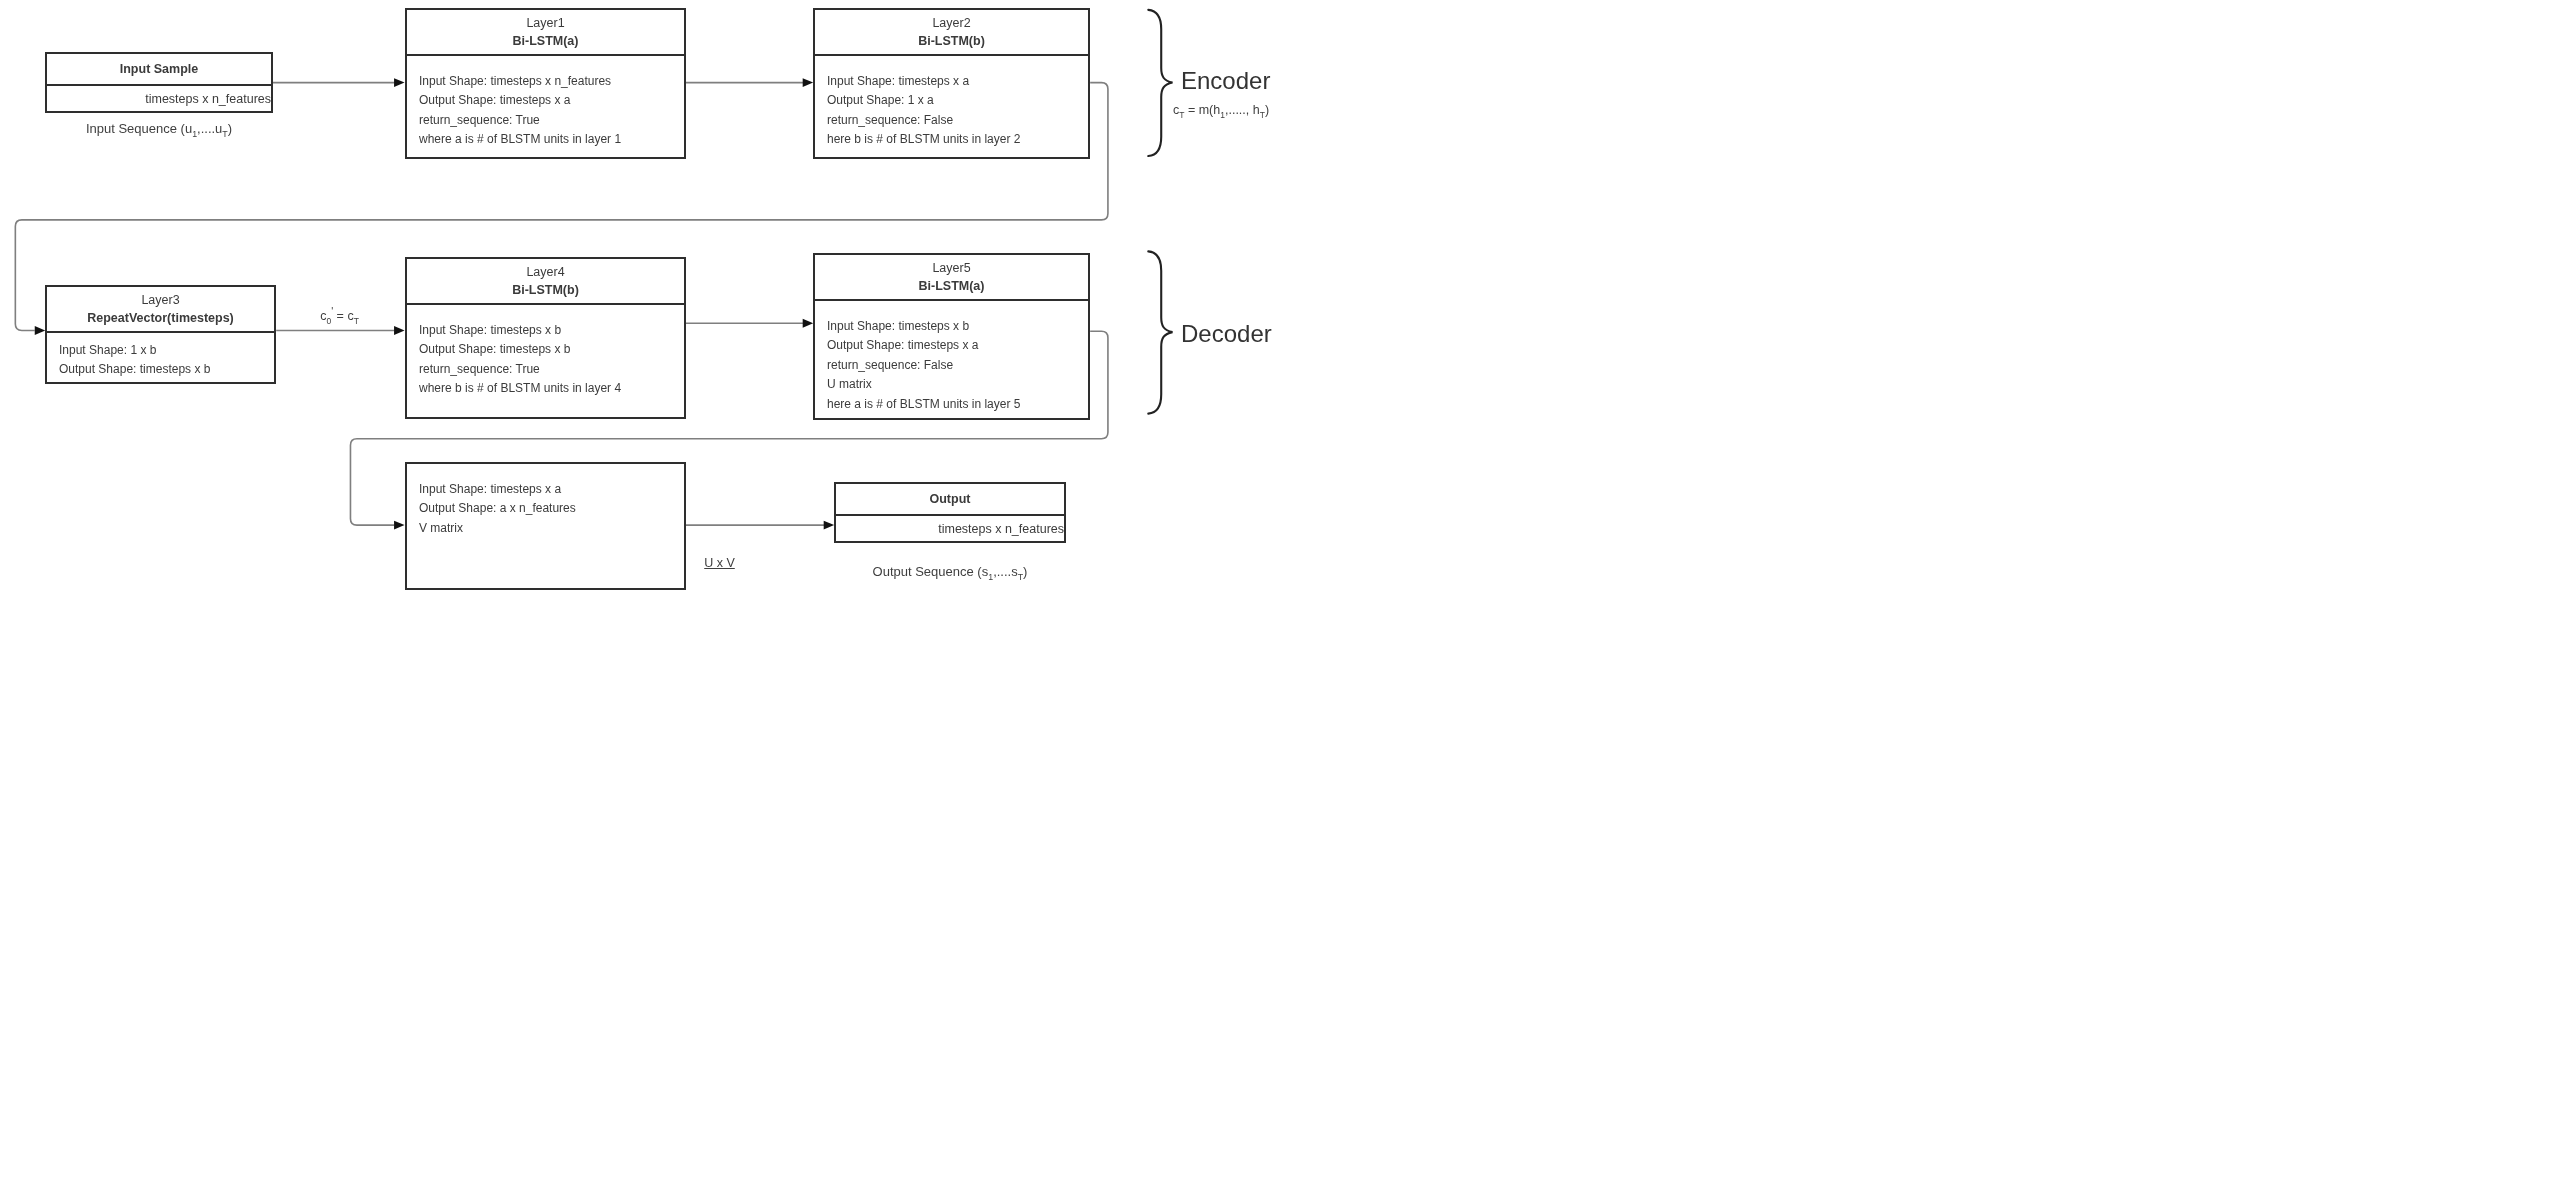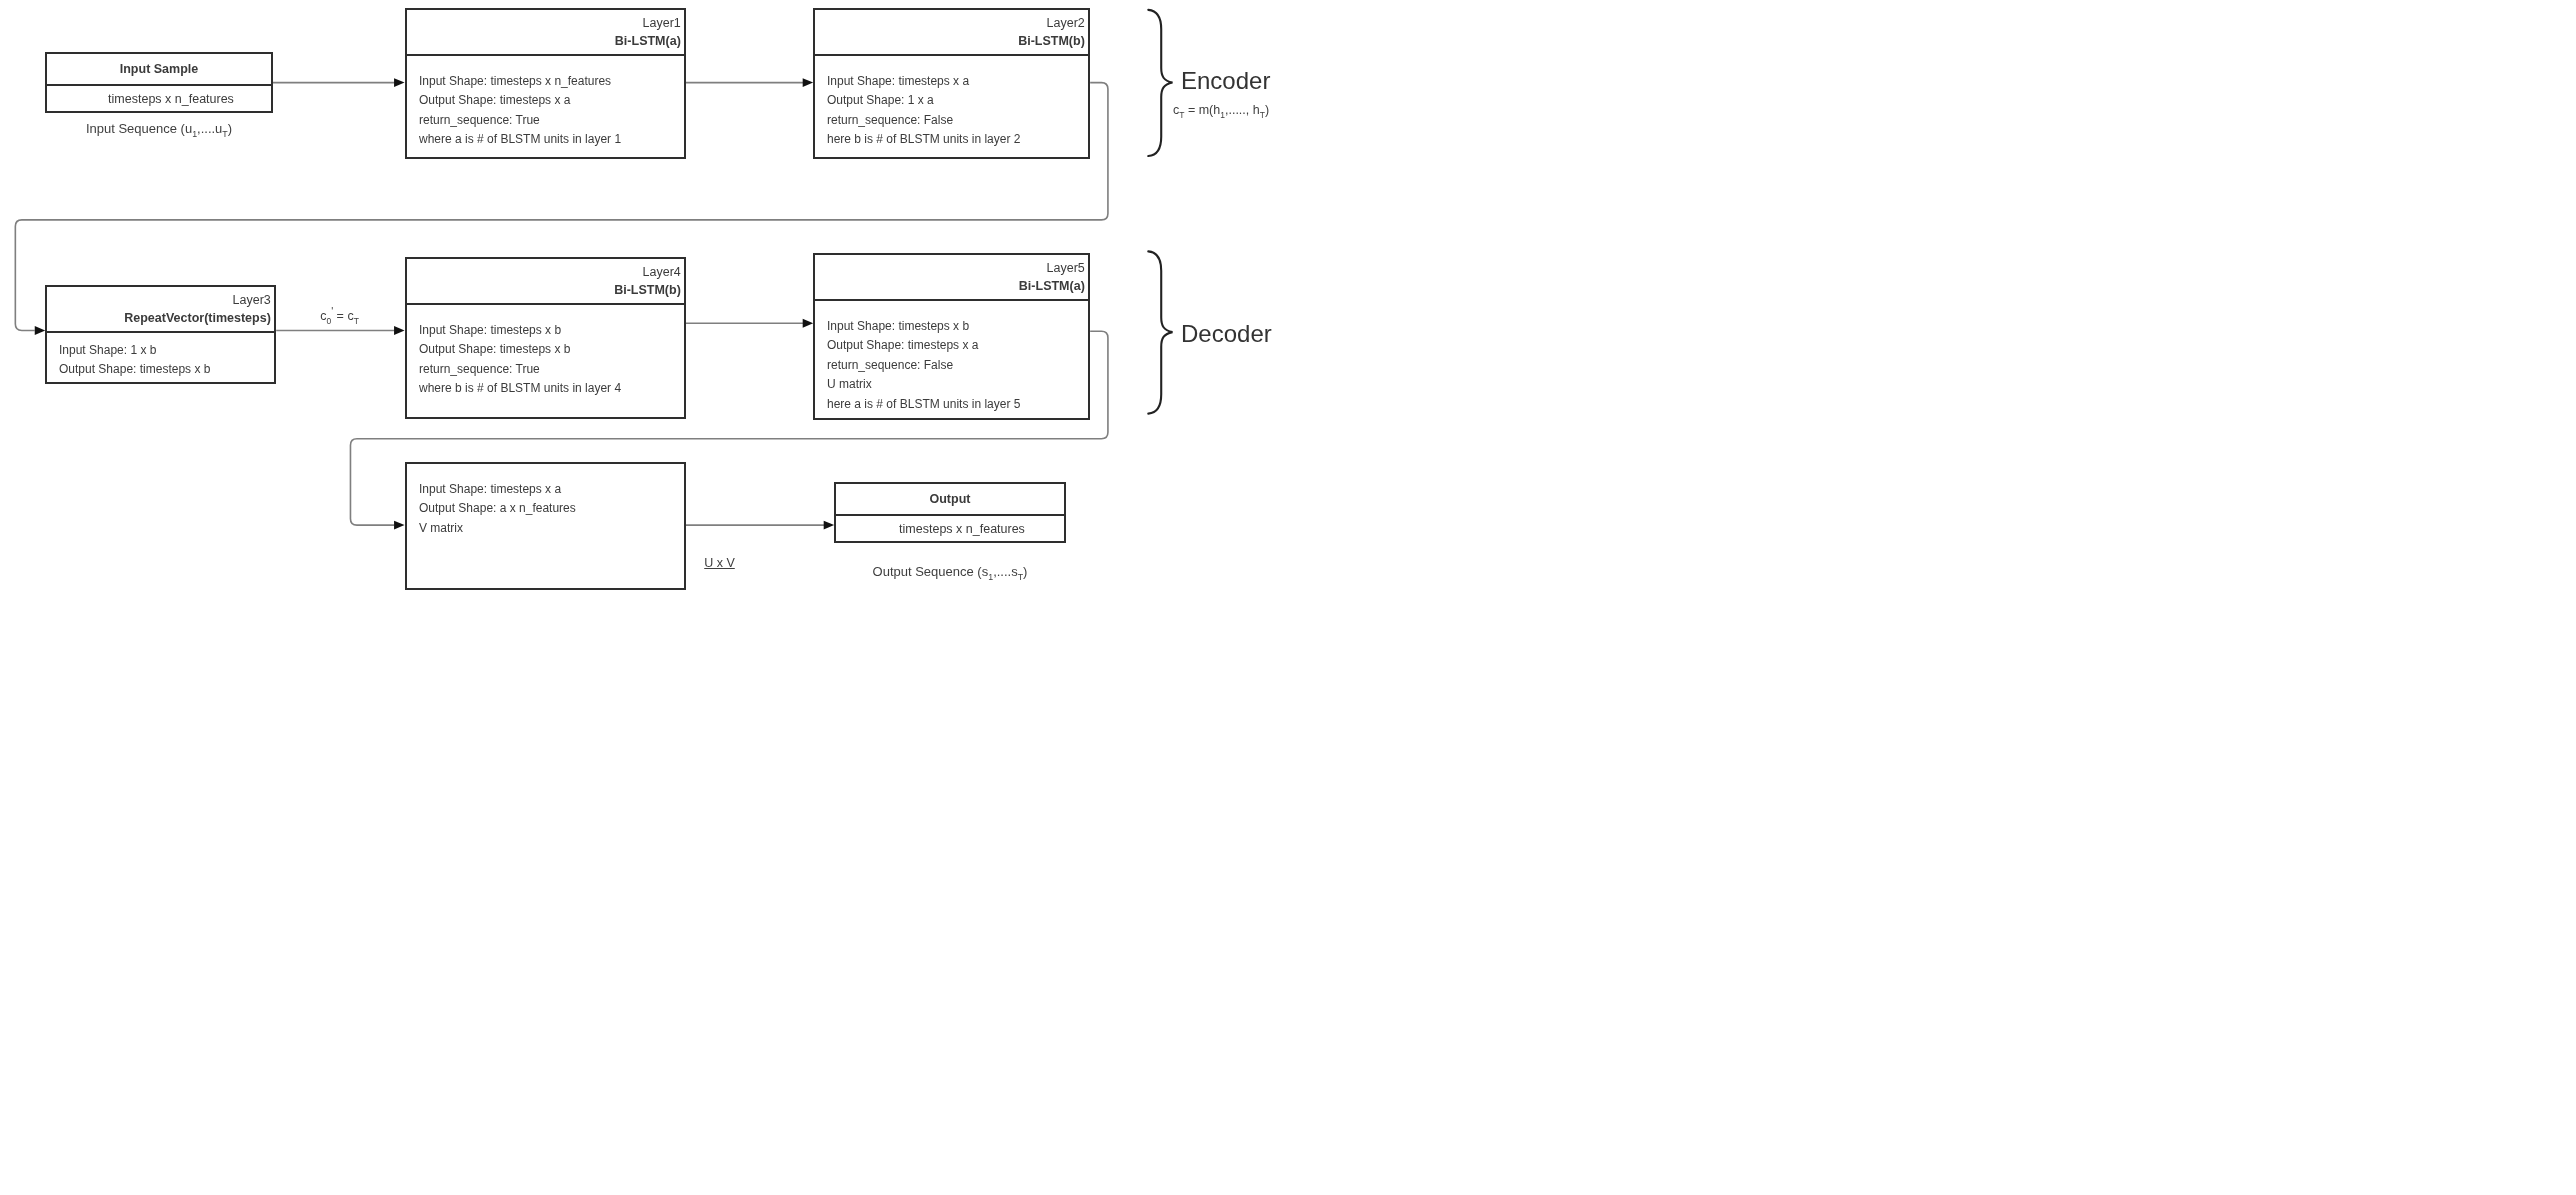--- a/index.html
+++ b/index.html
@@ -28,27 +28,27 @@
     position:absolute;
     background:#fff;
     border:2px solid var(--box-border);
     box-sizing:border-box;
   }
   .box-header{
     border-bottom:2px solid var(--box-border);
     text-align:center;
     box-sizing:border-box;
   }
-  .box-header.double{padding:4px 3.2px;text-align:right;}
+  .box-header.double{padding:4px 3.2px;}
   .box-header.single{padding:5.7px 3.2px;}
   .layer-name{font-size:12.5px;line-height:18px;}
   .layer-type{font-size:12.5px;line-height:18px;font-weight:bold;}
   .box-title{font-size:12.5px;line-height:18.6px;font-weight:bold;}
   .box-body{padding:16px 12px 0 12px;}
-  .box-body.center{padding:0;text-align:center;margin-left:24px;}
+  .box-body.center{padding:0;text-align:right;margin-left:24px;}
   .body-line{font-size:12px;line-height:19.4px;white-space:nowrap;}
   .body-line.centered{line-height:27.5px;font-size:12.5px;}
 
   .caption{
     position:absolute;text-align:center;font-size:13px;color:#3f3f3f;
   }
   .caption sub, .mathlbl sub, .formula sub{font-size:0.68em;}
   .mathlbl{
     position:absolute;text-align:center;font-size:12.5px;color:#3f3f3f;white-space:nowrap;
   }

